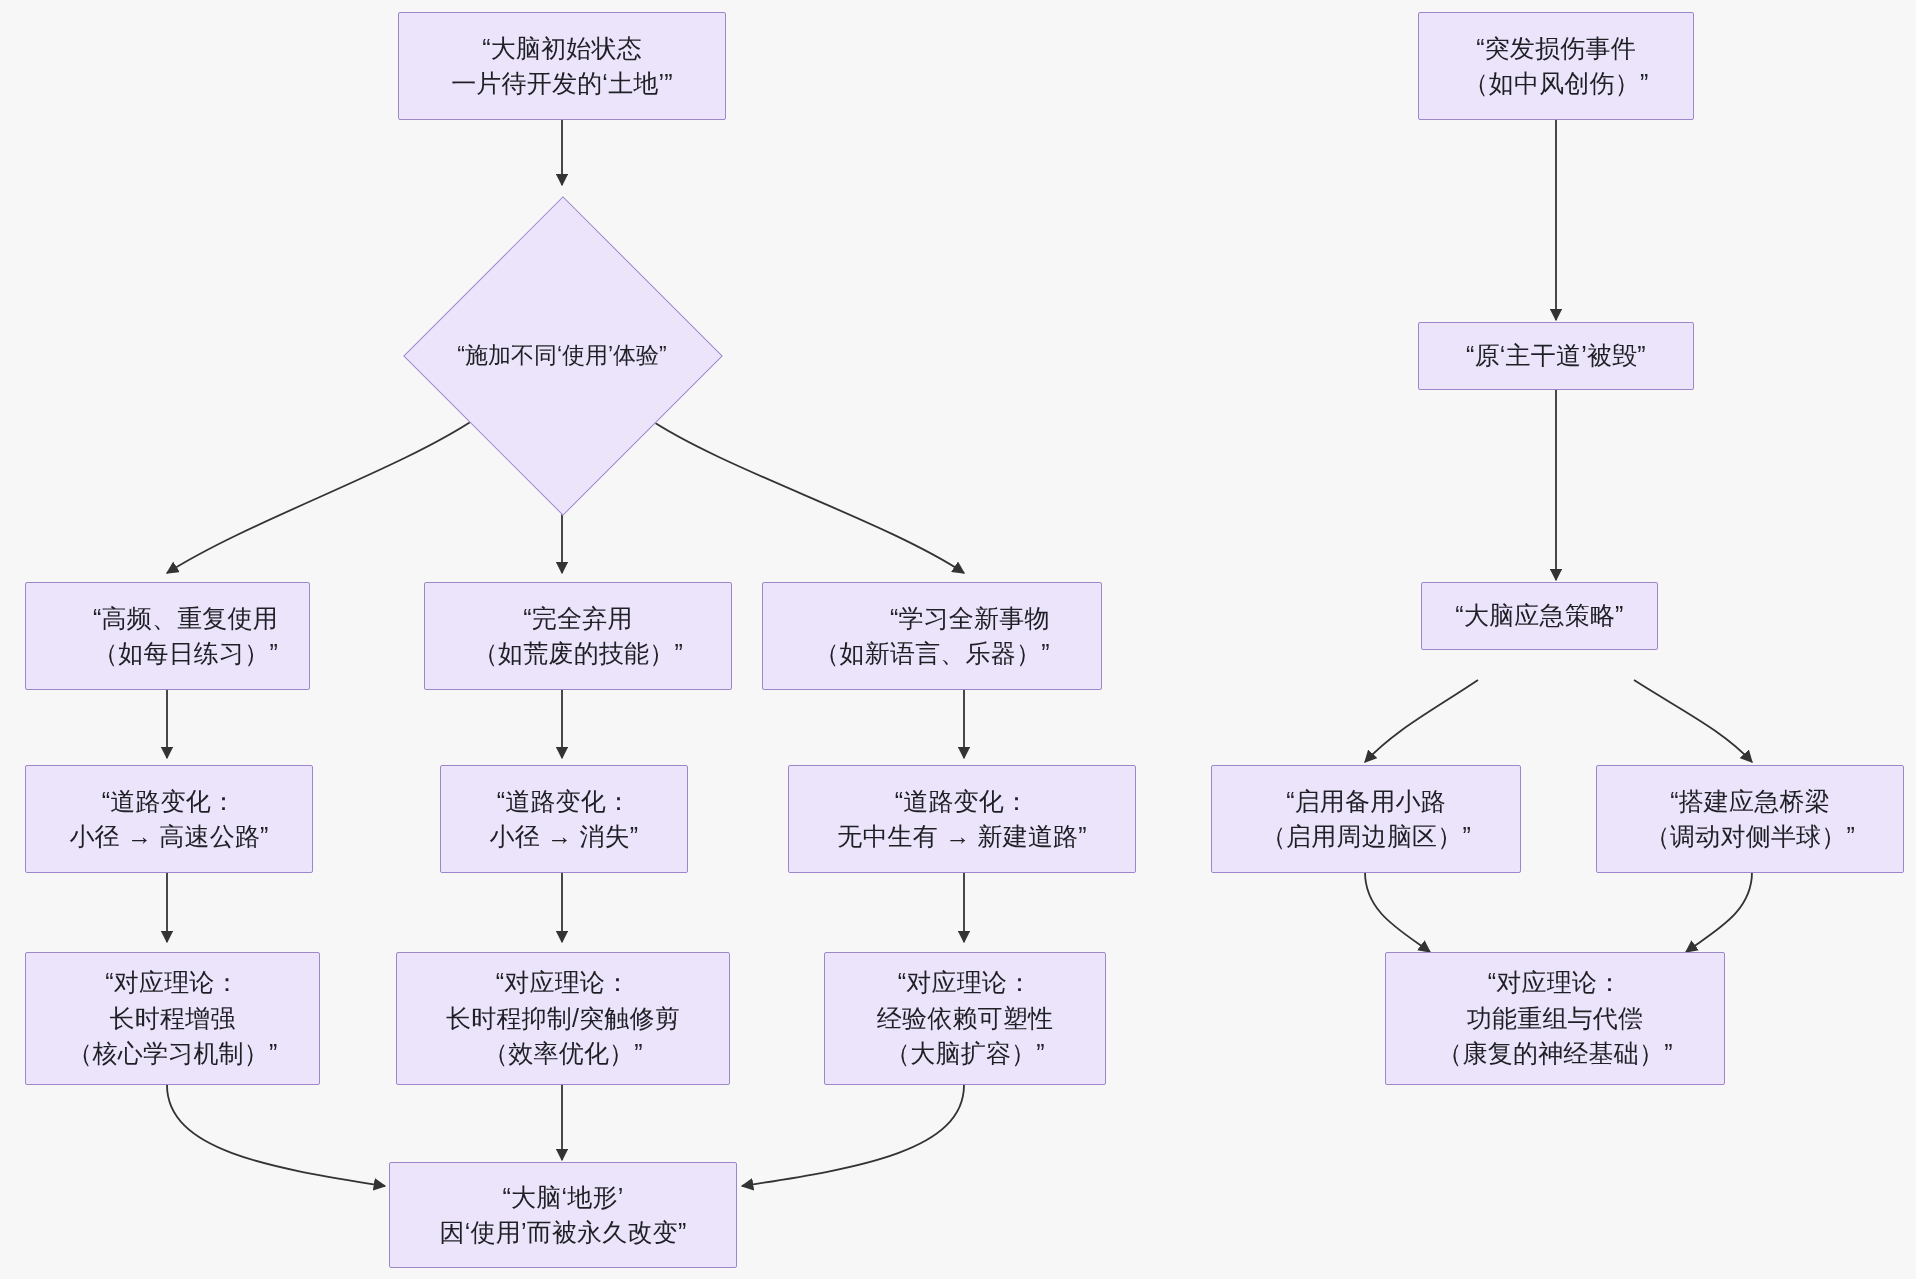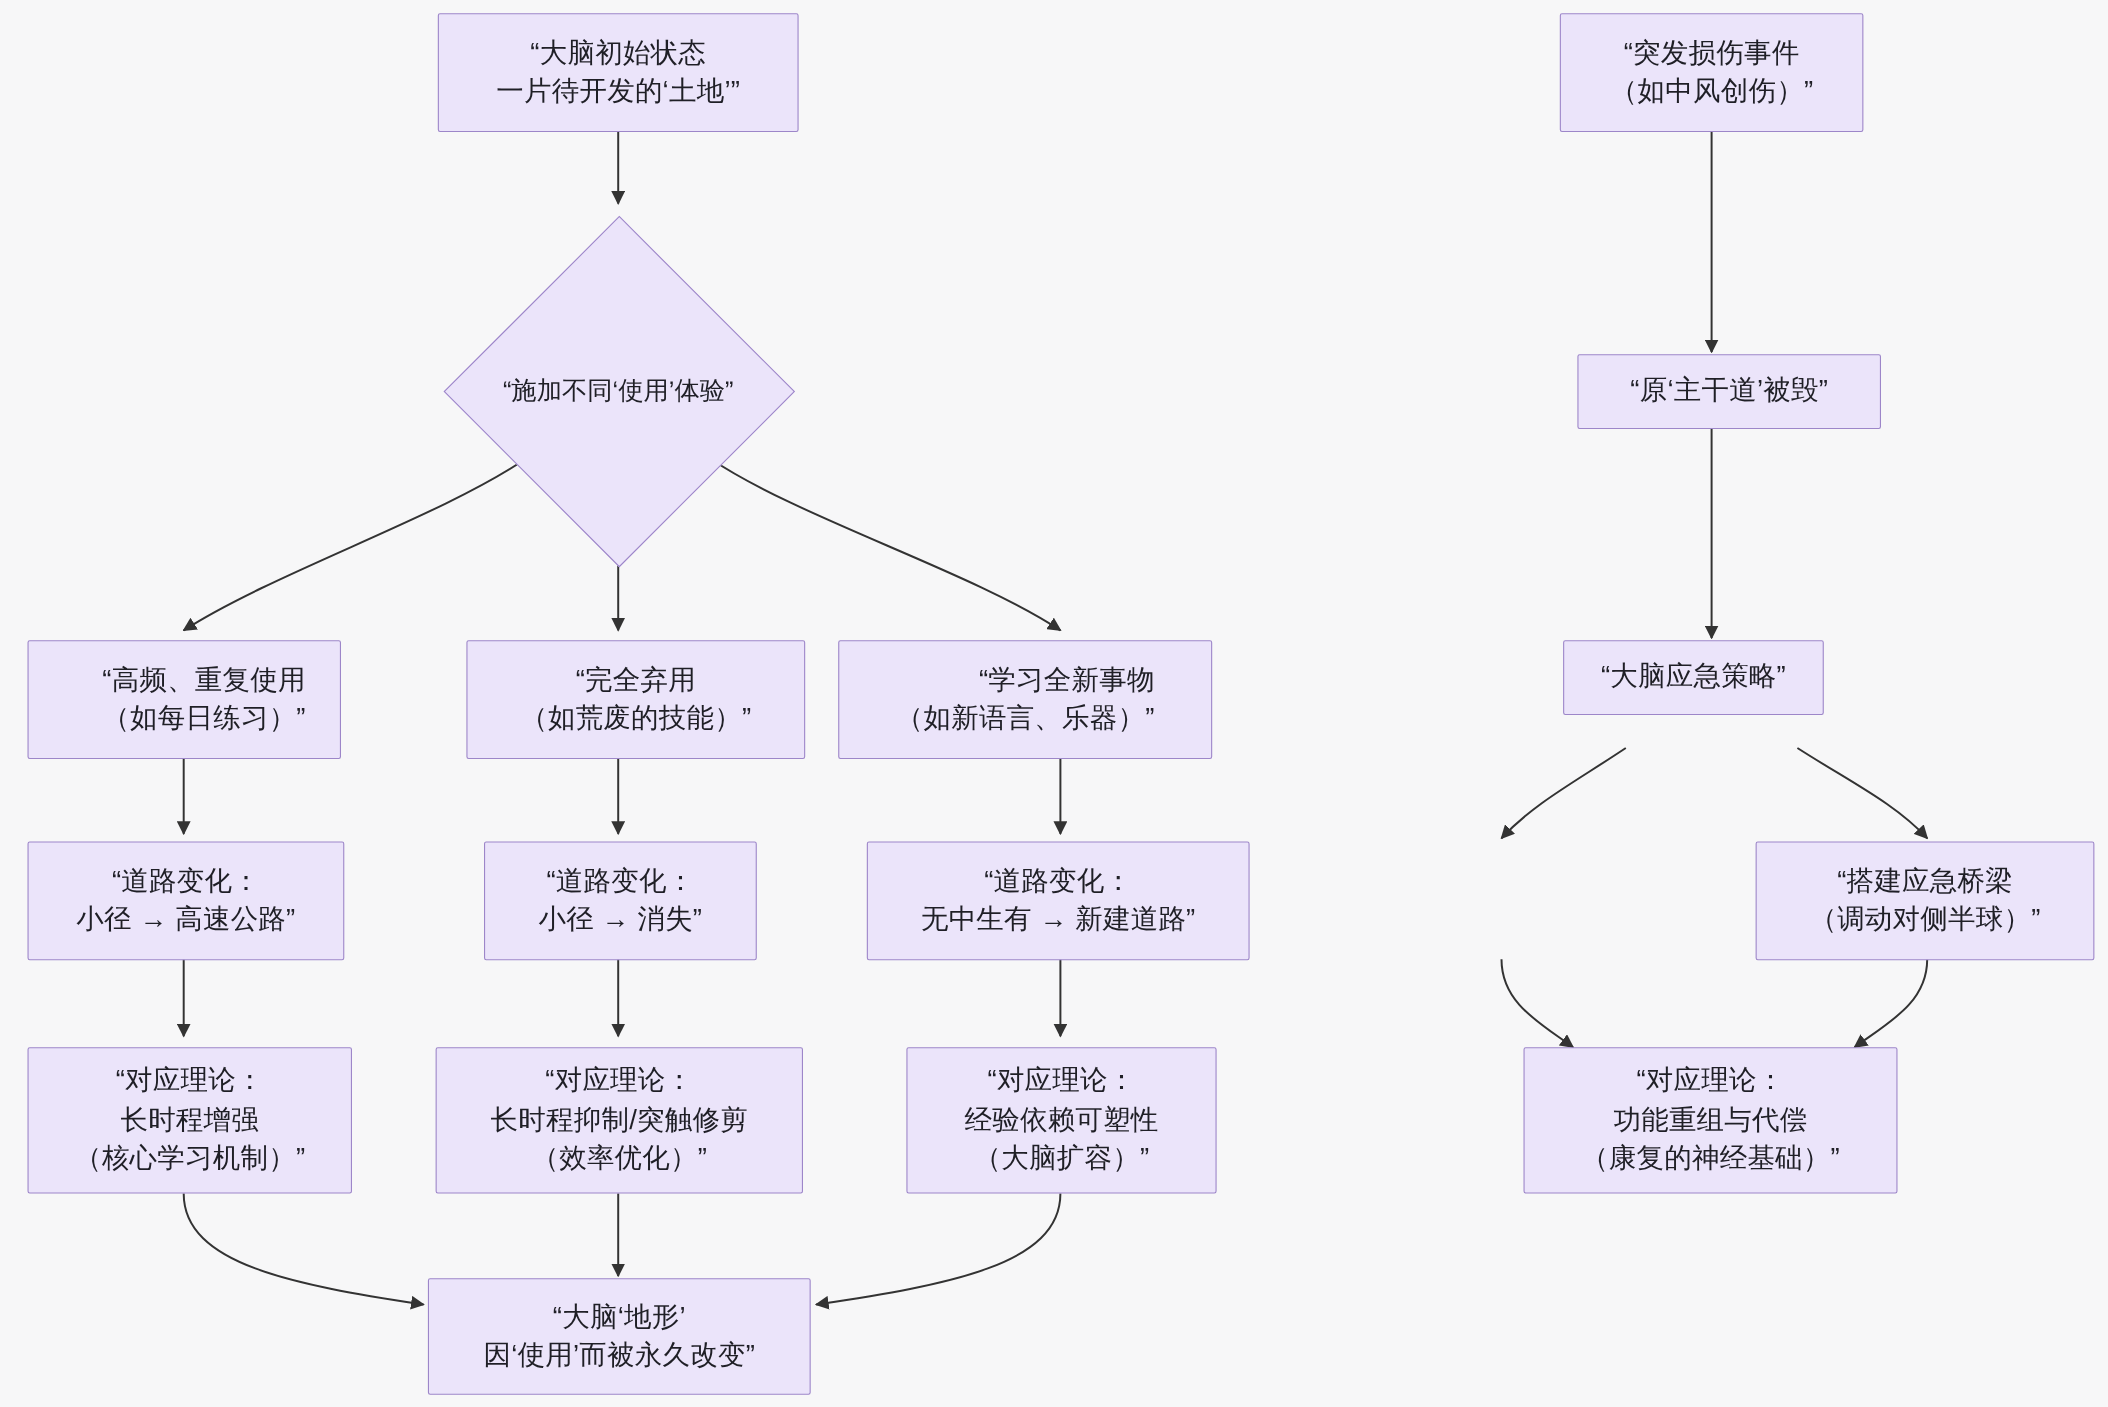--- a/index.html
+++ b/index.html
@@ -175,28 +175,32 @@
   <div class="node" style="left:389px; top:1162px; width:348px; height:106px;">
     <span class="txt">“大脑‘地形’
 因‘使用’而被永久改变”</span>
   </div>
 
   <div class="node" style="left:1418px; top:12px; width:276px; height:108px;">
     <span class="txt">“突发损伤事件
 （如中风创伤）”</span>
   </div>
 
-  <div class="node" style="left:1418px; top:322px; width:276px; height:68px;margin-left:16px;">
+  <div class="node" style="left:1418px; top:322px; width:276px; height:68px;">
     <span class="txt">“原‘主干道’被毁”</span>
   </div>
 
   <div class="node" style="left:1421px; top:582px; width:237px; height:68px;">
     <span class="txt">“大脑应急策略”</span>
   </div>
 
+  <div class="node" style="left:1211px; top:765px; width:310px; height:108px;">
+    <span class="txt">“启用备用小路
+（启用周边脑区）”</span>
+  </div>
 
   <div class="node" style="left:1596px; top:765px; width:308px; height:108px;">
     <span class="txt">“搭建应急桥梁
 （调动对侧半球）”</span>
   </div>
 
   <div class="node" style="left:1385px; top:952px; width:340px; height:133px;">
     <span class="txt">“对应理论：
 功能重组与代偿
 （康复的神经基础）”</span>

